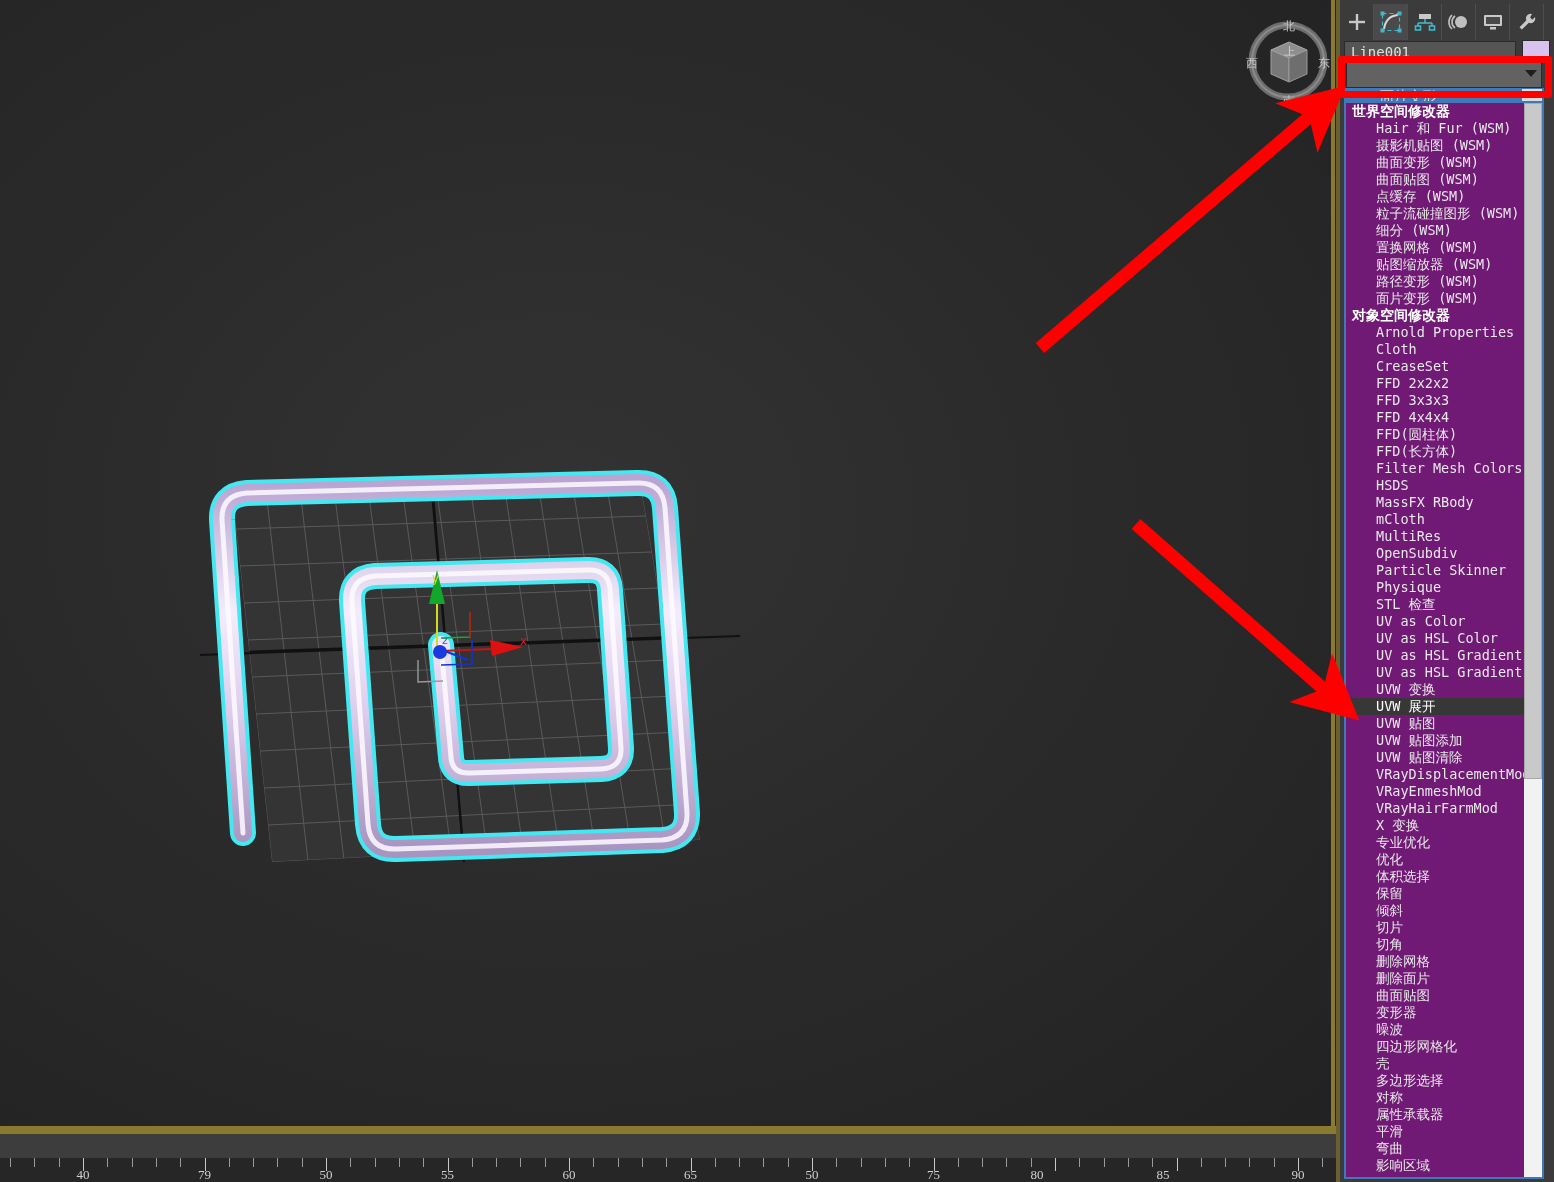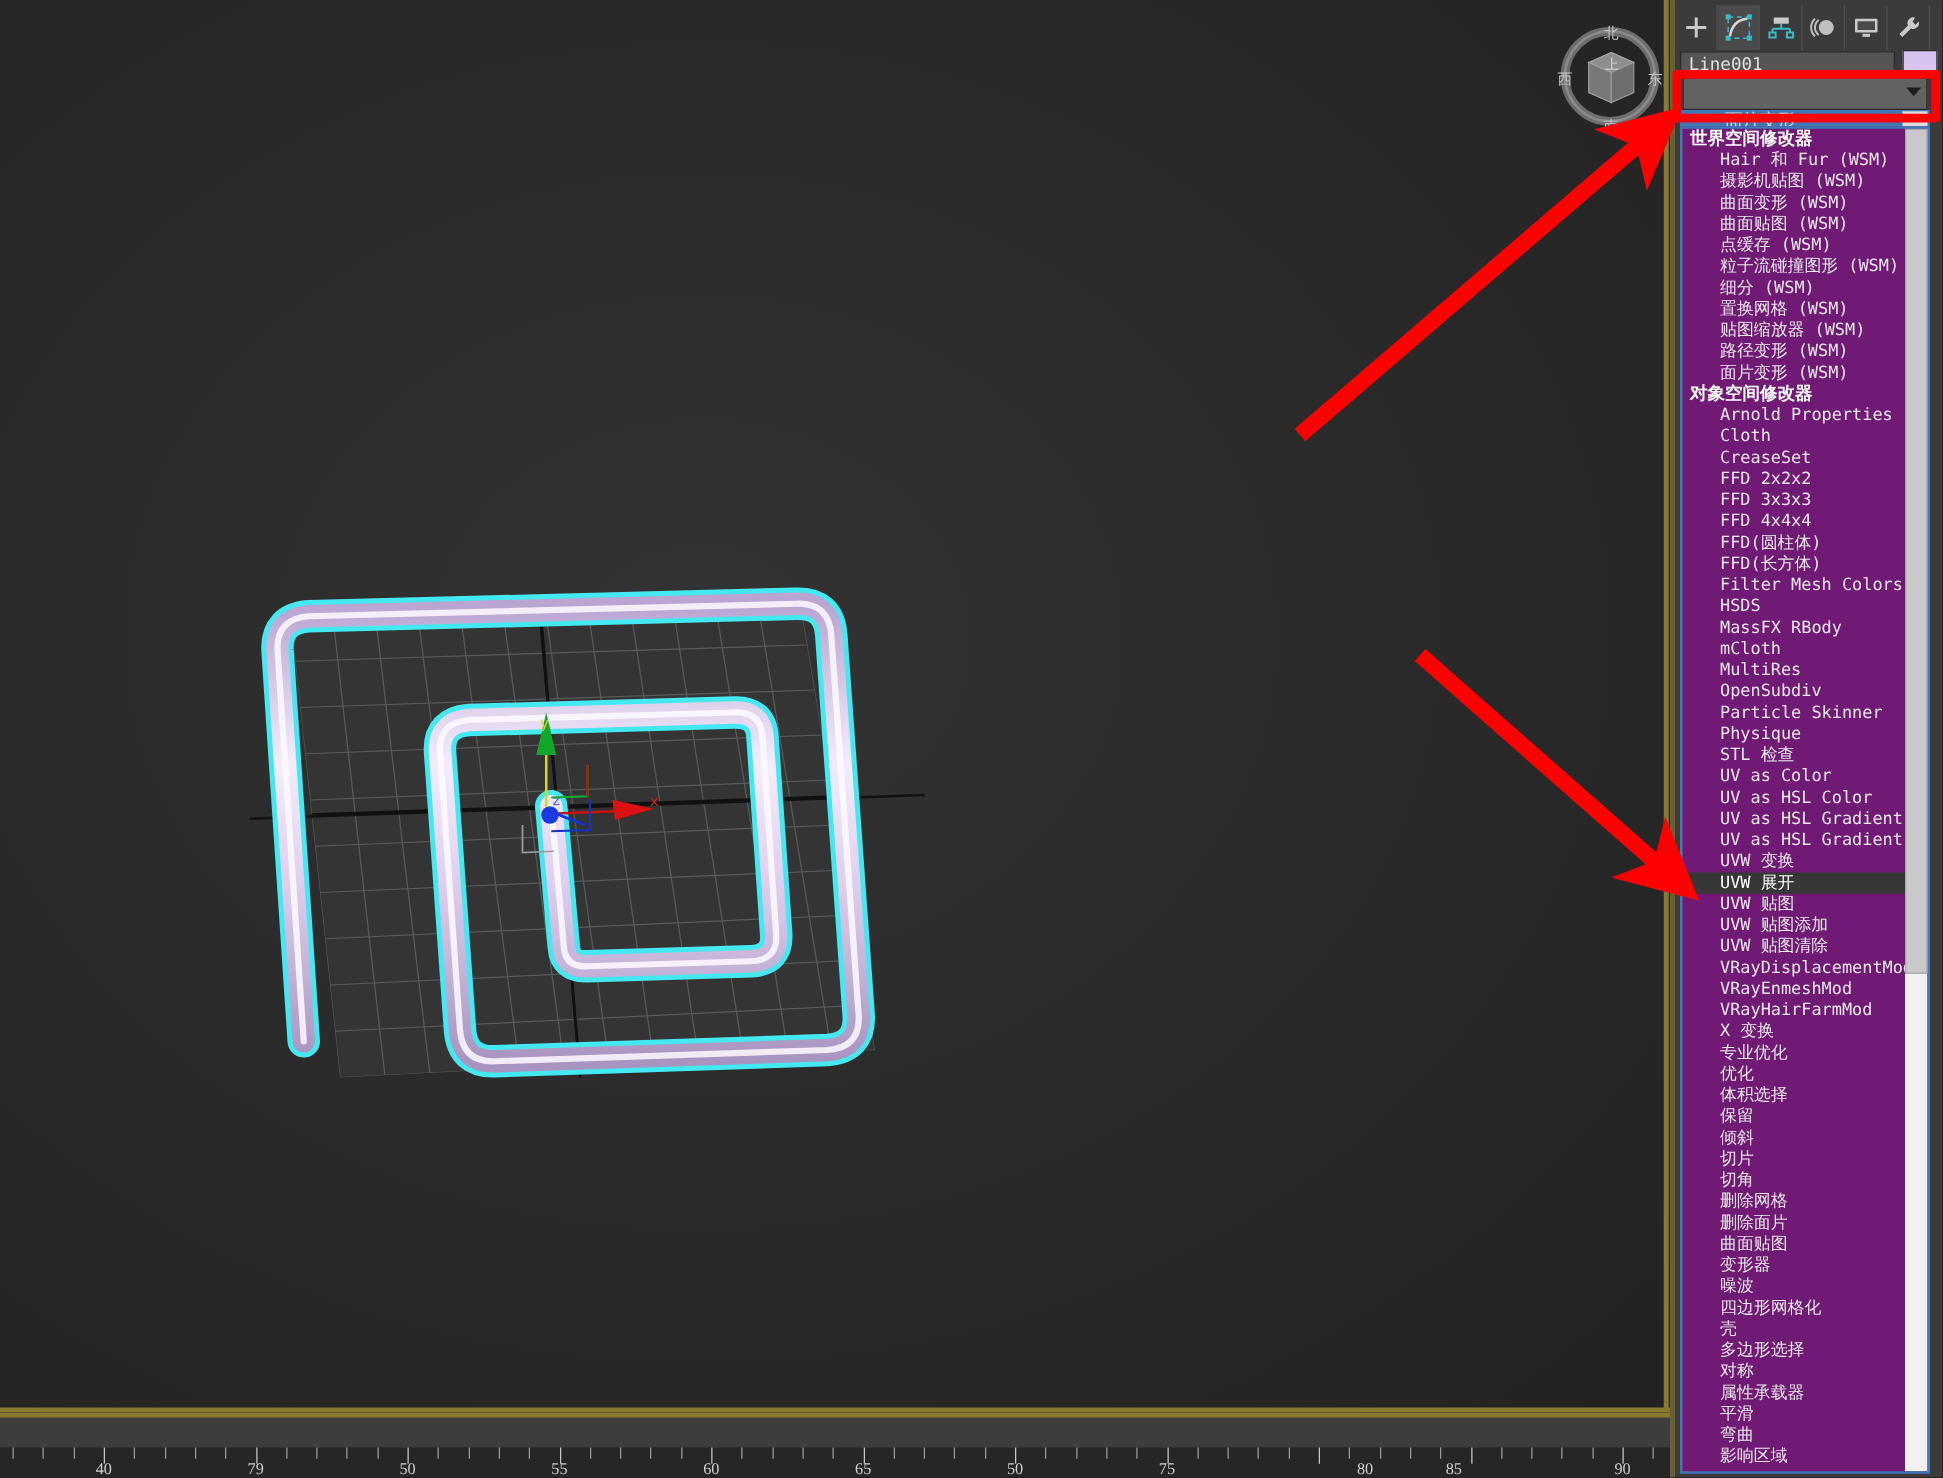--- a/index.html
+++ b/index.html
@@ -200,21 +200,21 @@
         <div class="ticklabel" style="left: 447.5px;">55</div>
         <div class="tick major" style="left: 569px;"></div>
         <div class="ticklabel" style="left: 569px;">60</div>
         <div class="tick major" style="left: 690.5px;"></div>
         <div class="ticklabel" style="left: 690.5px;">65</div>
         <div class="tick major" style="left: 812px;"></div>
         <div class="ticklabel" style="left: 812px;">50</div>
         <div class="tick major" style="left: 933.5px;"></div>
         <div class="ticklabel" style="left: 933.5px;">75</div>
         <div class="tick major" style="left: 1055px;"></div>
-        <div class="ticklabel" style="left: 1092px;">80</div>
+        <div class="ticklabel" style="left: 1037px;">80</div>
         <div class="tick major" style="left: 1176.5px;"></div>
         <div class="ticklabel" style="left: 1163px;">85</div>
         <div class="tick major" style="left: 1298px;"></div>
         <div class="ticklabel" style="left: 1298px;">90</div>
         <div class="tick minor" style="left: 10px;"></div>
         <div class="tick minor" style="left: 34px;"></div>
         <div class="tick minor" style="left: 59px;"></div>
         <div class="tick minor" style="left: 107px;"></div>
         <div class="tick minor" style="left: 132px;"></div>
         <div class="tick minor" style="left: 156px;"></div>

